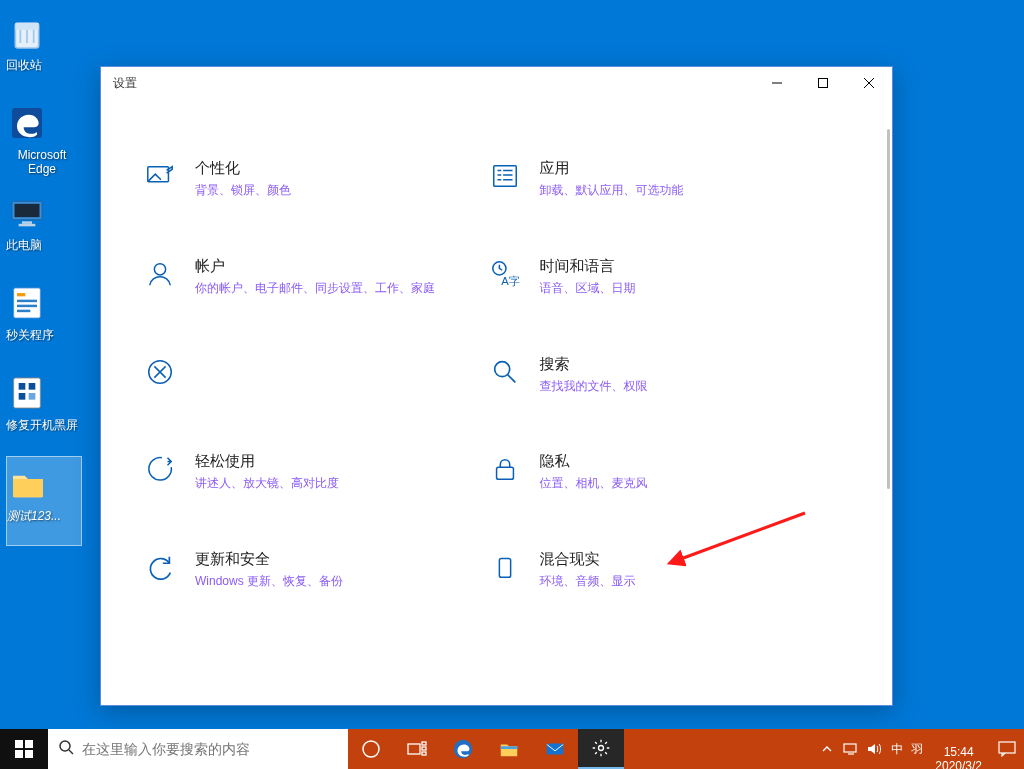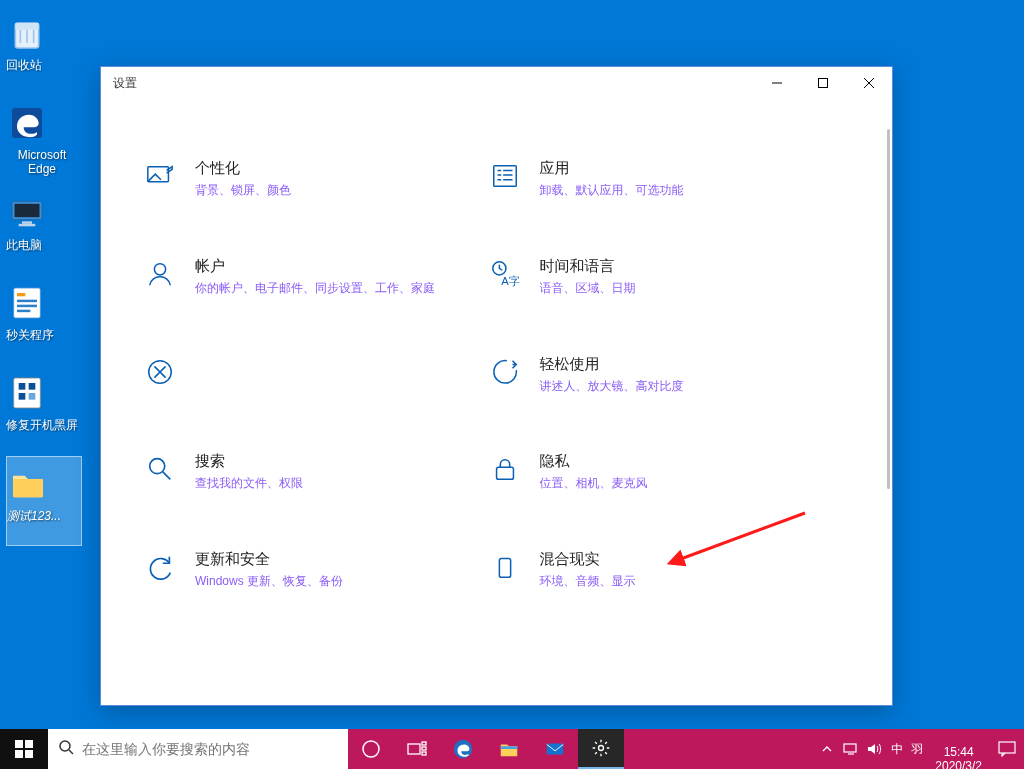--- a/index.html
+++ b/index.html
@@ -7,21 +7,21 @@
 
   
   .desktop { position: absolute; inset: 0; background: #0078d7; }
   .desktop-icons { position: absolute; top: 6px; left: 6px; width: 76px; }
   .d-icon { width: 76px; height: 90px; display:flex; flex-direction:column; align-items:flex-start; justify-content:flex-start; padding-top:6px; cursor:default; }
   .d-icon.sel { background: rgba(255,255,255,0.25); border:1px solid rgba(255,255,255,0.5);font-style:italic;}
   .d-icon .glyph { width:42px; height:42px; display:flex; align-items:center; justify-content:center; }
   .d-icon .label { color:#fff; font-size:12px; text-align:center; line-height:1.2; text-shadow:1px 1px 2px rgba(0,0,0,.55); margin-top:4px; max-width:72px; overflow:hidden; }
 
   
-  .taskbar { position:absolute; left:0; right:0; bottom:0; height:40px; background:#be185d; display:flex; align-items:center; color:#fff; }
+  .taskbar { position:absolute; left:0; right:0; bottom:0; height:40px; background:#c2410c; display:flex; align-items:center; color:#fff; }
   .tb-start { width:48px; height:40px; display:flex; align-items:center; justify-content:center; background:#101010; }
   .tb-search { flex:0 0 300px; height:40px; background:#fff; display:flex; align-items:center; padding:0 10px; color:#555; }
   .tb-search .sicon { margin-right:8px; color:#333; }
   .tb-search input { border:none; outline:none; font-size:14px; flex:1; color:#333; background:transparent;}
   .tb-item { width:46px; height:40px; display:flex; align-items:center; justify-content:center; color:#fff; }
   .tb-item.active { border-bottom:2px solid #76b9ed; background:#272727;}
   .tb-tray { margin-left:auto; display:flex; align-items:center; height:40px; }
   .tray-ic { width:24px; height:40px; display:flex; align-items:center; justify-content:center; font-size:14px; }
   .tray-text { font-size:12px; padding:0 4px; display:flex; align-items:center; height:40px;}
   .tb-clock { font-size:12px; text-align:center; line-height:1.2; padding:0 8px;margin-top:20px; }
@@ -199,41 +199,41 @@
           <span class="ico">
               <svg viewBox="0 0 32 32" fill="none" stroke-width="1.6">
                 <circle cx="16" cy="16" r="12"></circle>
                 <path d="M10 10l12 12M22 10L10 22"></path>
               </svg>
             </span>
         </div>
 
         <div class="cat">
           <span class="ico">
-              <svg viewBox="0 0 32 32" fill="none" stroke-width="1.6">
-                <path d="M18 4a12 12 0 1 0 10 10"></path>
-                <path d="M24 4l4 4-4 4M24 8h4"></path>
-              </svg>
-            </span>
-          <div class="txt">
-              <div class="title">轻松使用</div>
-              <div class="sub">讲述人、放大镜、高对比度</div>
-            </div>
-        </div>
-
-        <div class="cat">
-          <span class="ico">
               <svg viewBox="0 0 32 32" fill="none" stroke-width="1.8">
                 <circle cx="13" cy="13" r="8"></circle>
                 <path d="M19 19l8 8"></path>
               </svg>
             </span>
           <div class="txt">
               <div class="title">搜索</div>
               <div class="sub">查找我的文件、权限</div>
+            </div>
+        </div>
+
+        <div class="cat">
+          <span class="ico">
+              <svg viewBox="0 0 32 32" fill="none" stroke-width="1.6">
+                <path d="M18 4a12 12 0 1 0 10 10"></path>
+                <path d="M24 4l4 4-4 4M24 8h4"></path>
+              </svg>
+            </span>
+          <div class="txt">
+              <div class="title">轻松使用</div>
+              <div class="sub">讲述人、放大镜、高对比度</div>
             </div>
         </div>
 
 
         <div class="cat">
           <span class="ico">
               <svg viewBox="0 0 32 32" fill="none" stroke-width="1.6">
                 <rect x="7" y="14" width="18" height="13" rx="2"></rect>
                 <path d="M11 14v-3a5 5 0 0 1 10 0v3"></path>
               </svg>

